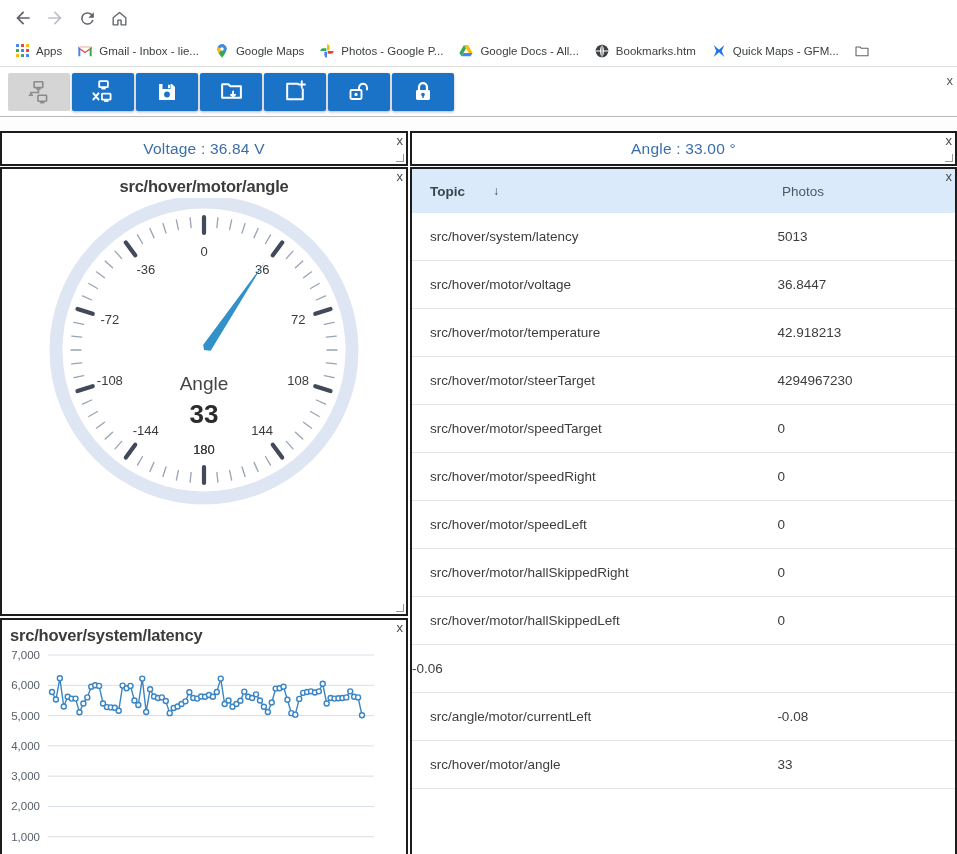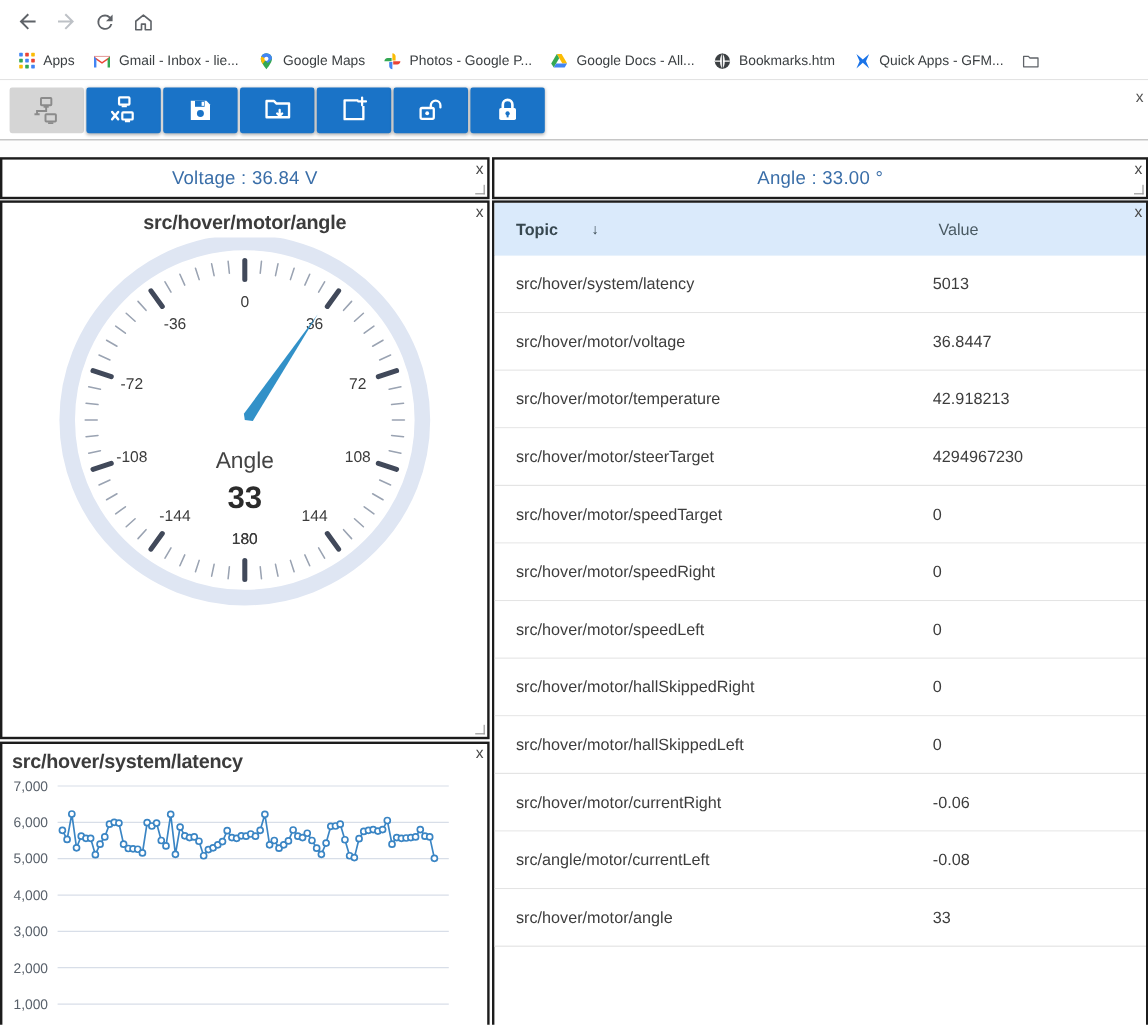--- a/index.html
+++ b/index.html
@@ -354,21 +354,21 @@
         <path d="M2.7 12h18.6" stroke="#fff" stroke-width="1.6"></path>
         <path d="M12 2.5v19" stroke="#3c4043" stroke-width="1.2"></path>
       </svg>
       <span class="bm-label">Bookmarks.htm</span>
     </div>
 
     <div class="bm-item">
       <svg class="bm-ico" viewBox="0 0 24 24">
         <path d="M4 3l8 7 8-7-4 9 4 9-8-7-8 7 4-9-4-9z" fill="#1a73e8"></path>
       </svg>
-      <span class="bm-label">Quick Apps - GFM...</span>
+      <span class="bm-label">Quick Maps - GFM...</span>
     </div>
 
     <div class="bm-item">
       <svg class="bm-ico" viewBox="0 0 24 24">
         <path d="M3 6h6l2 2h10v11H3V6z" fill="none" stroke="#5f6368" stroke-width="1.6" stroke-linejoin="round"></path>
       </svg>
       <span class="bm-label"></span>
     </div>
 
   </div>
@@ -675,21 +675,21 @@
 
     <div class="panel table-panel" style="left:410px; top:50px; width:547px; height:754px;">
       <span class="panel-close">x</span>
 
       <div class="tbl-head">
         <div class="th topic">
           <span>Topic</span>
           <span class="sort-arrow">↓</span>
         </div>
         <div class="th value">
-          <span>Value</span>
+          <span>Photos</span>
         </div>
       </div>
 
       <div class="tbl-body" id="table-body">
           <div class="trow">
             <div class="td-topic">src/hover/system/latency</div>
             <div class="td-value">5013</div>
           </div>
           <div class="trow">
             <div class="td-topic">src/hover/motor/voltage</div>
@@ -717,21 +717,20 @@
           </div>
           <div class="trow">
             <div class="td-topic">src/hover/motor/hallSkippedRight</div>
             <div class="td-value">0</div>
           </div>
           <div class="trow">
             <div class="td-topic">src/hover/motor/hallSkippedLeft</div>
             <div class="td-value">0</div>
           </div>
           <div class="trow">
-            <div class="td-topic">src/hover/motor/currentRight</div>
             <div class="td-value">-0.06</div>
           </div>
           <div class="trow">
             <div class="td-topic">src/angle/motor/currentLeft</div>
             <div class="td-value">-0.08</div>
           </div>
           <div class="trow">
             <div class="td-topic">src/hover/motor/angle</div>
             <div class="td-value">33</div>
           </div>

